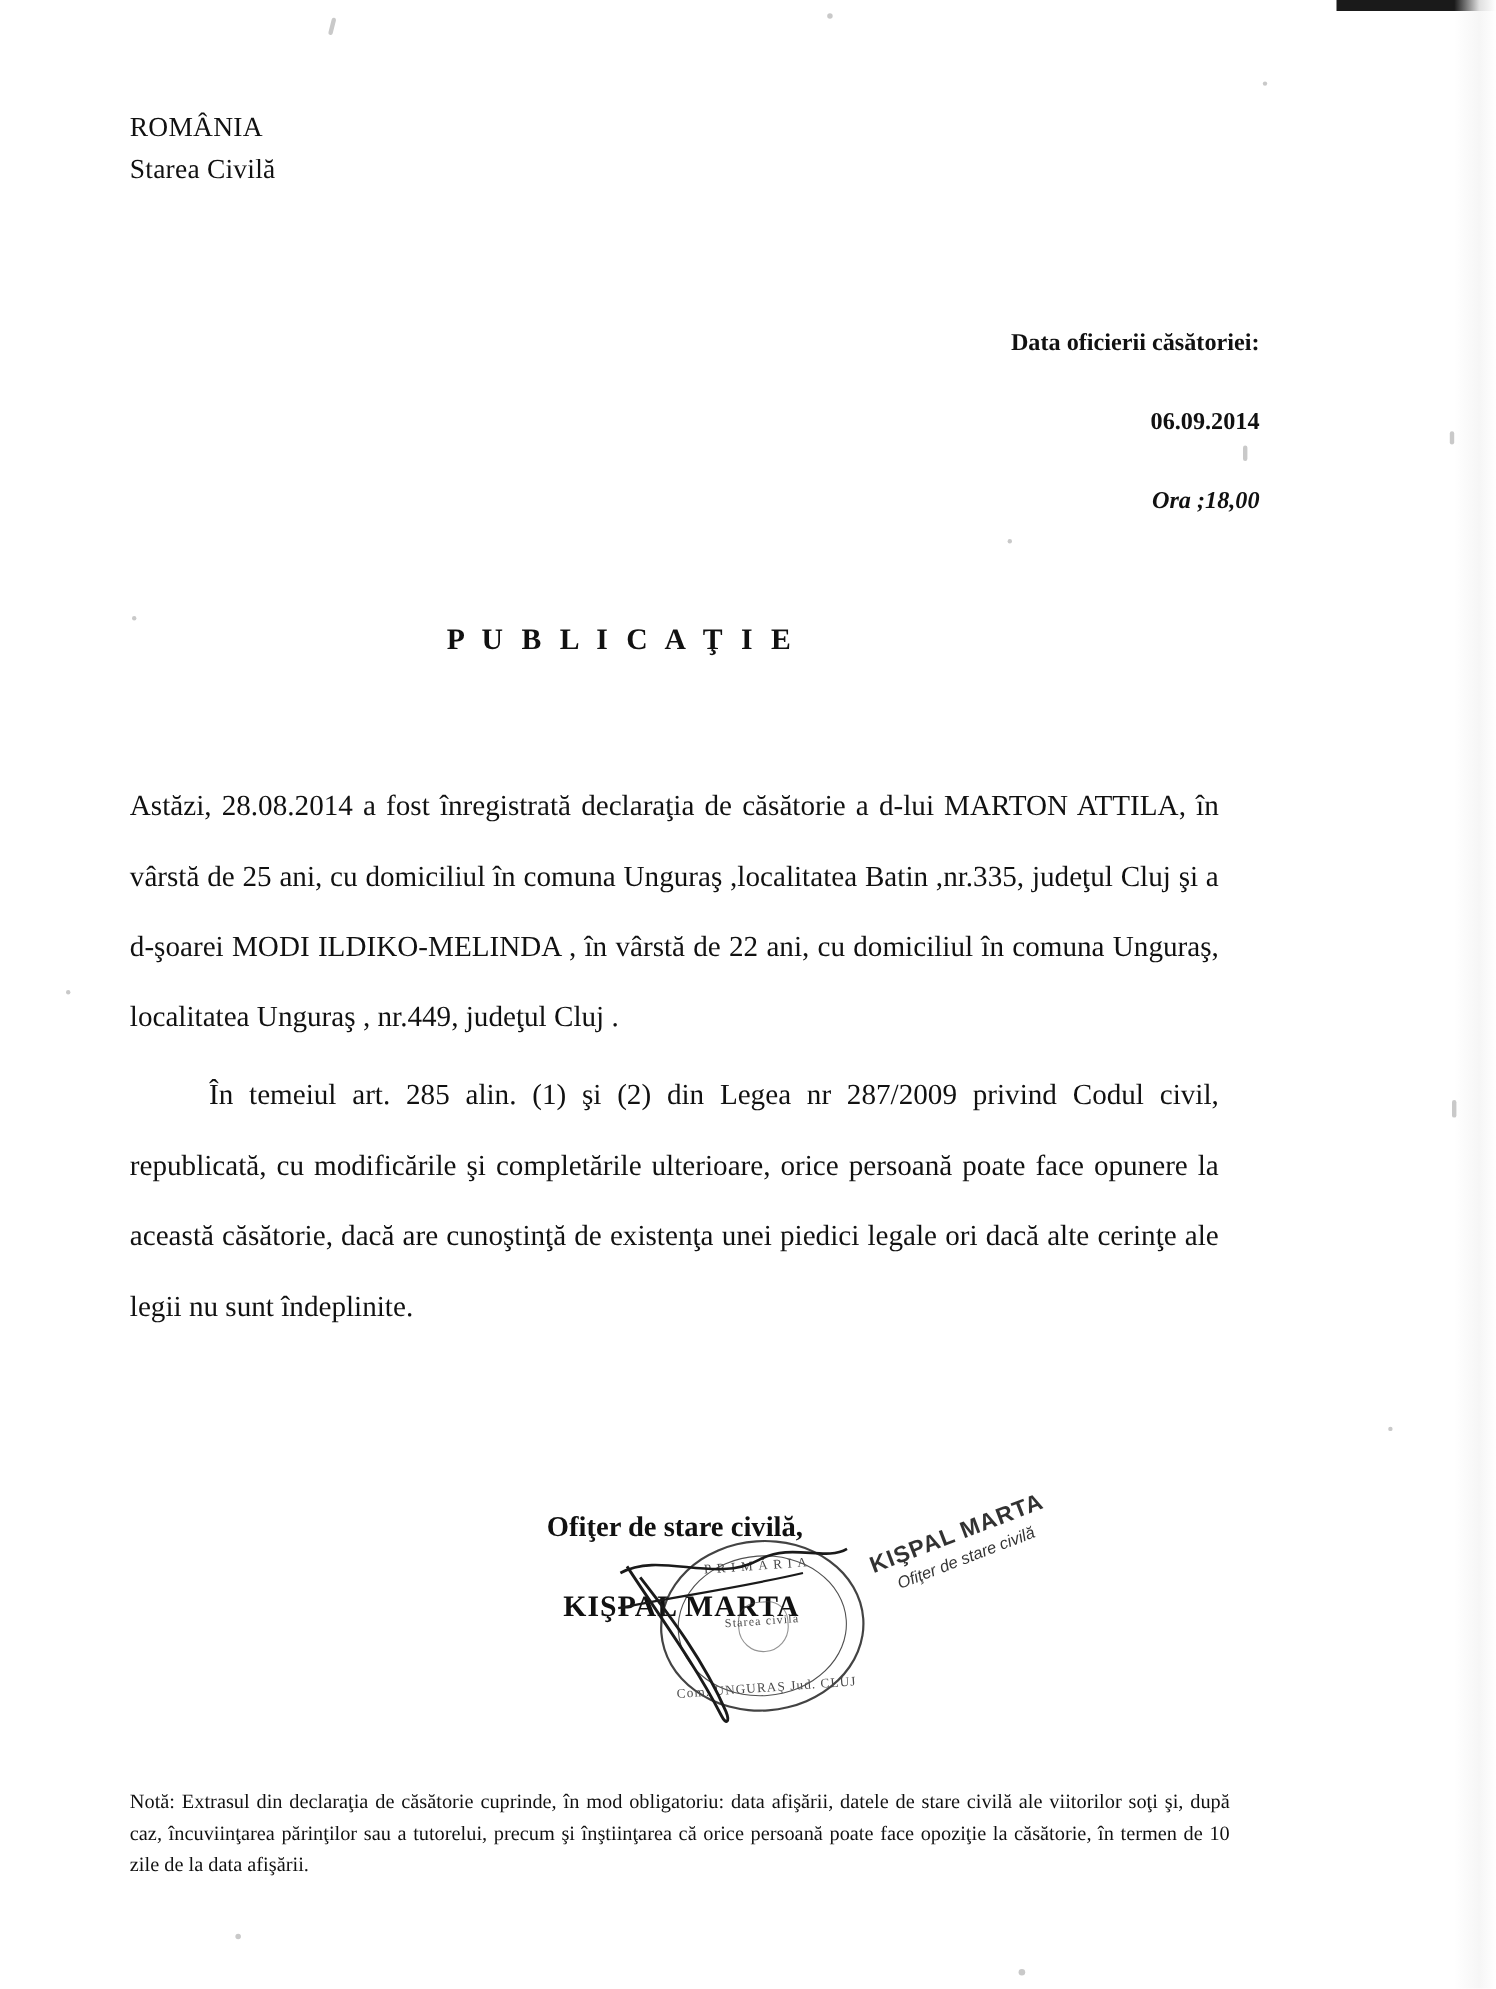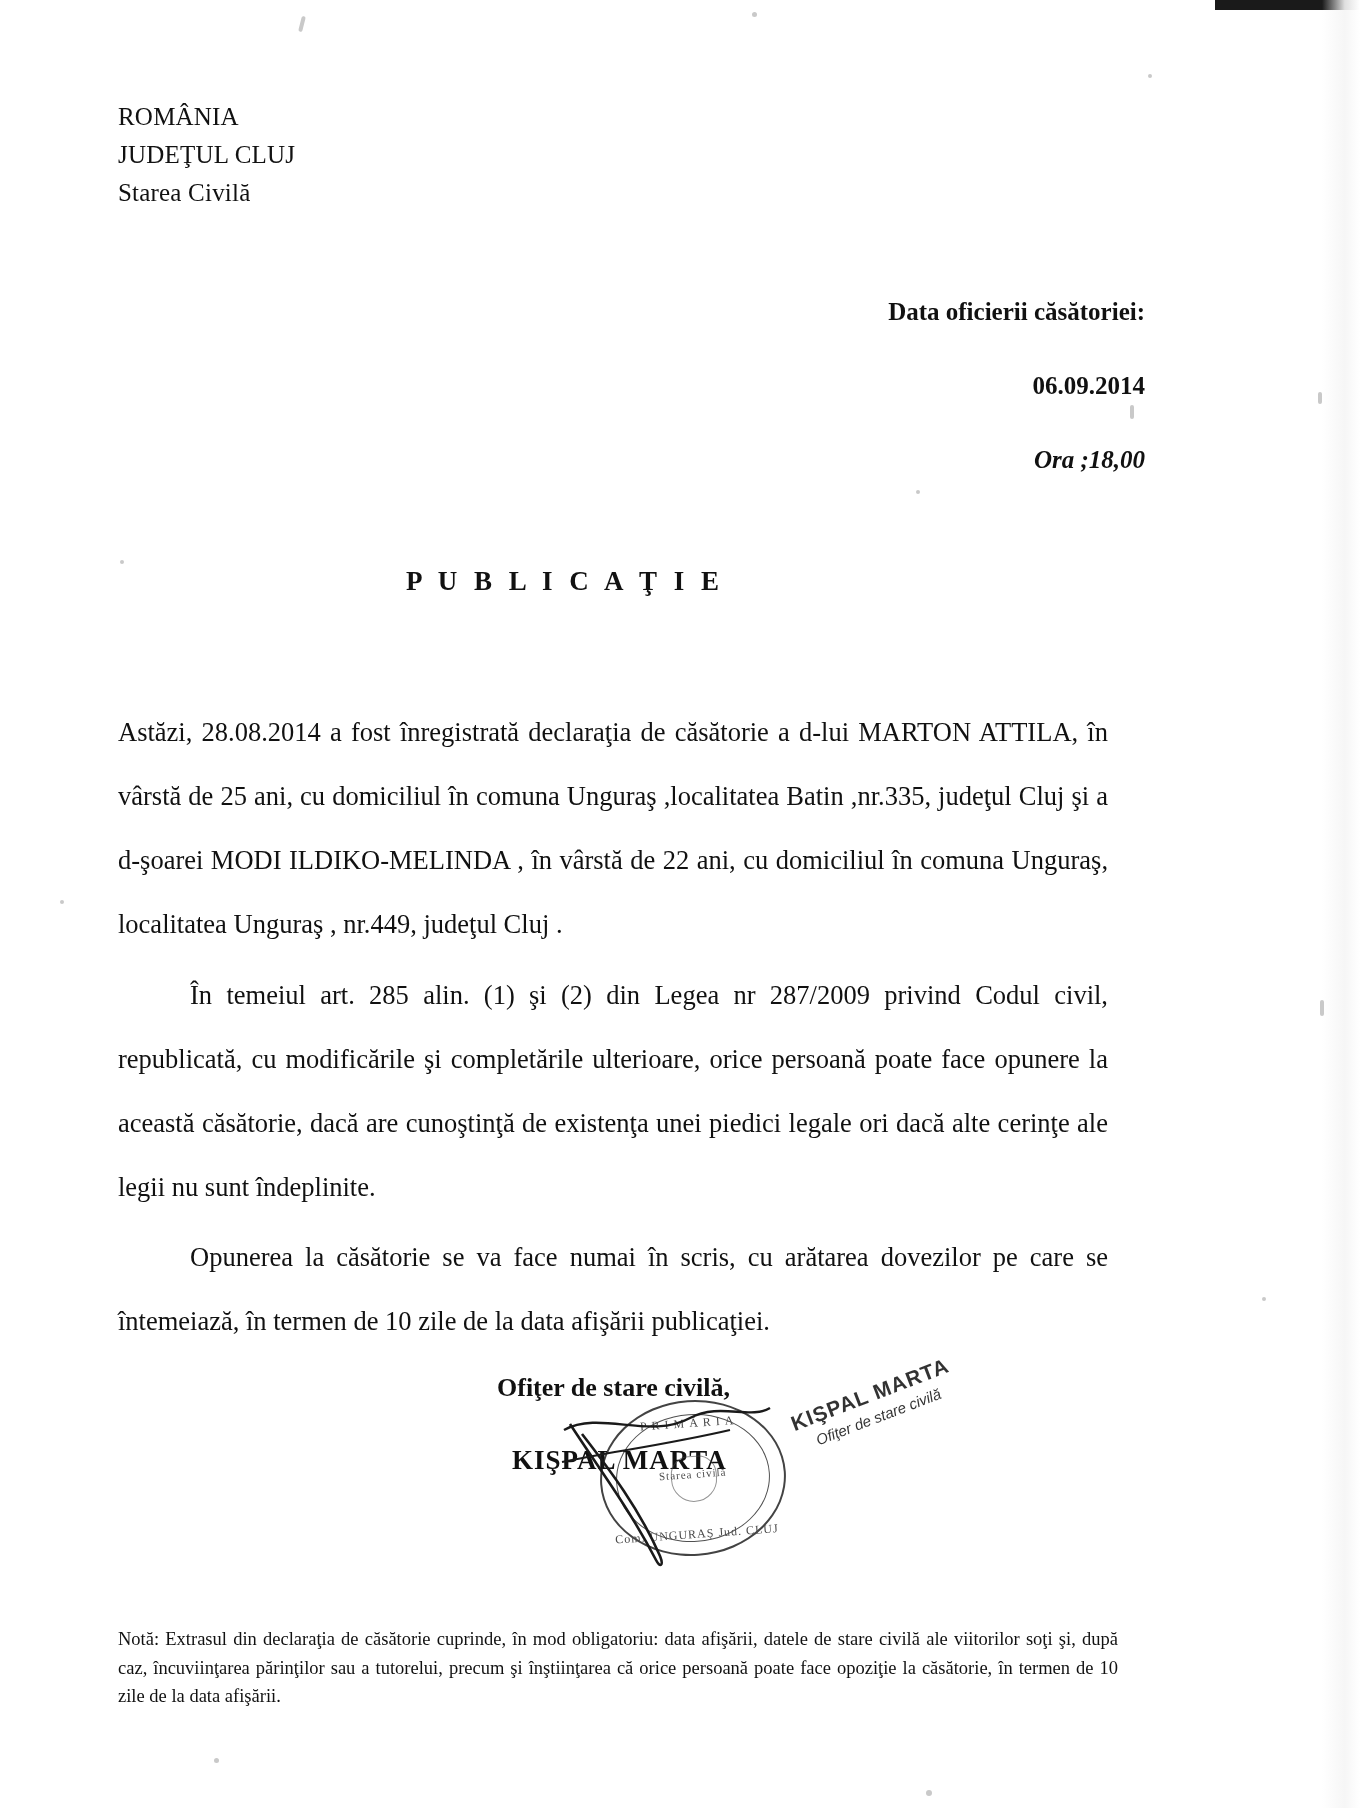--- a/index.html
+++ b/index.html
@@ -54,21 +54,21 @@
   .header-block div {
     white-space: nowrap;
   }
 
   .date-block {
     position: absolute;
     right: 215px;
     top: 298px;
     text-align: right;
     font-weight: bold;
-    font-size: 25px;
+    font-size: 22px;
   }
   .date-block .line {
     margin-bottom: 46px;
     white-space: nowrap;
   }
   .date-block .line:last-child {
     margin-bottom: 0;
     font-style: italic;
   }
   .date-line-2 { }
@@ -247,36 +247,34 @@
   <div class="speck" style="left:1320px;top:1000px;width:4px;height:16px;border-radius:2px;"></div>
   <div class="speck" style="left:916px;top:490px;width:4px;height:4px;"></div>
   <div class="speck" style="left:120px;top:560px;width:4px;height:4px;"></div>
   <div class="speck" style="left:60px;top:900px;width:4px;height:4px;"></div>
   <div class="speck" style="left:1262px;top:1297px;width:4px;height:4px;"></div>
   <div class="speck" style="left:214px;top:1758px;width:5px;height:5px;"></div>
   <div class="speck" style="left:926px;top:1790px;width:6px;height:6px;"></div>
 
   <div class="header-block">
     <div>ROMÂNIA</div>
-    <div>JUDEŢUL CLUJ</div>
     <div>Starea Civilă</div>
   </div>
 
   <div class="date-block">
     <div class="line">Data oficierii căsătoriei:</div>
     <div class="line date-line-2">06.09.2014</div>
     <div class="line date-line-3">Ora ;18,00</div>
   </div>
 
   <div class="title">P U B L I C A Ţ I E</div>
 
   <div class="body-text">
     <p><span>Astăzi, 28.08.2014 a fost înregistrată declaraţia de căsătorie a </span><b>d-lui MARTON ATTILA</b><span>, în vârstă de 25 ani, cu domiciliul în comuna Unguraş ,localitatea Batin ,nr.335, judeţul Cluj şi a </span><b>d-şoarei MODI ILDIKO-MELINDA</b><span> , în vârstă de  22 ani, cu domiciliul în comuna Unguraş, localitatea Unguraş , nr.449, judeţul  Cluj .</span></p>
     <p class="indent">În temeiul art. 285 alin. (1) şi (2) din Legea nr 287/2009 privind Codul civil, republicată, cu modificările şi completările ulterioare,   orice persoană poate face opunere la această căsătorie, dacă are cunoştinţă de existenţa unei piedici legale ori dacă alte cerinţe ale legii nu sunt îndeplinite.</p>
-    <p class="indent">Opunerea la căsătorie se va face numai în scris, cu arătarea dovezilor pe care se întemeiază, în termen de 10 zile de la data afişării publicaţiei.</p>
   </div>
 
   <div class="sign-title">Ofiţer de stare civilă,</div>
   <div class="sign-name">KIŞPAL MARTA</div>
 
   <div class="stamp">
     <div class="stamp-text-top">PRIMĂRIA</div>
     <div class="stamp-emblem"></div>
     <div class="stamp-text-mid">Starea civilă</div>
     <div class="stamp-text-bottom">Com. UNGURAŞ Jud. CLUJ</div>

